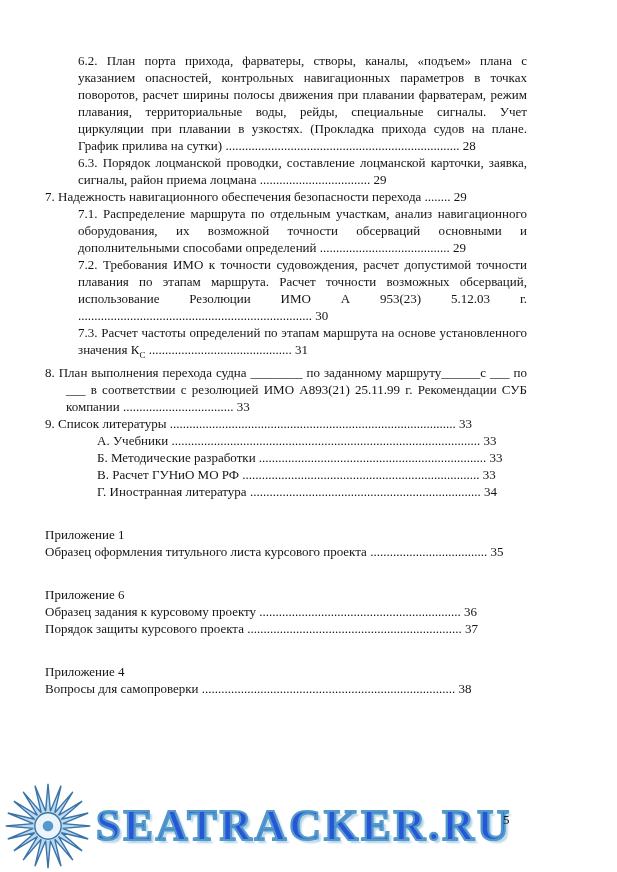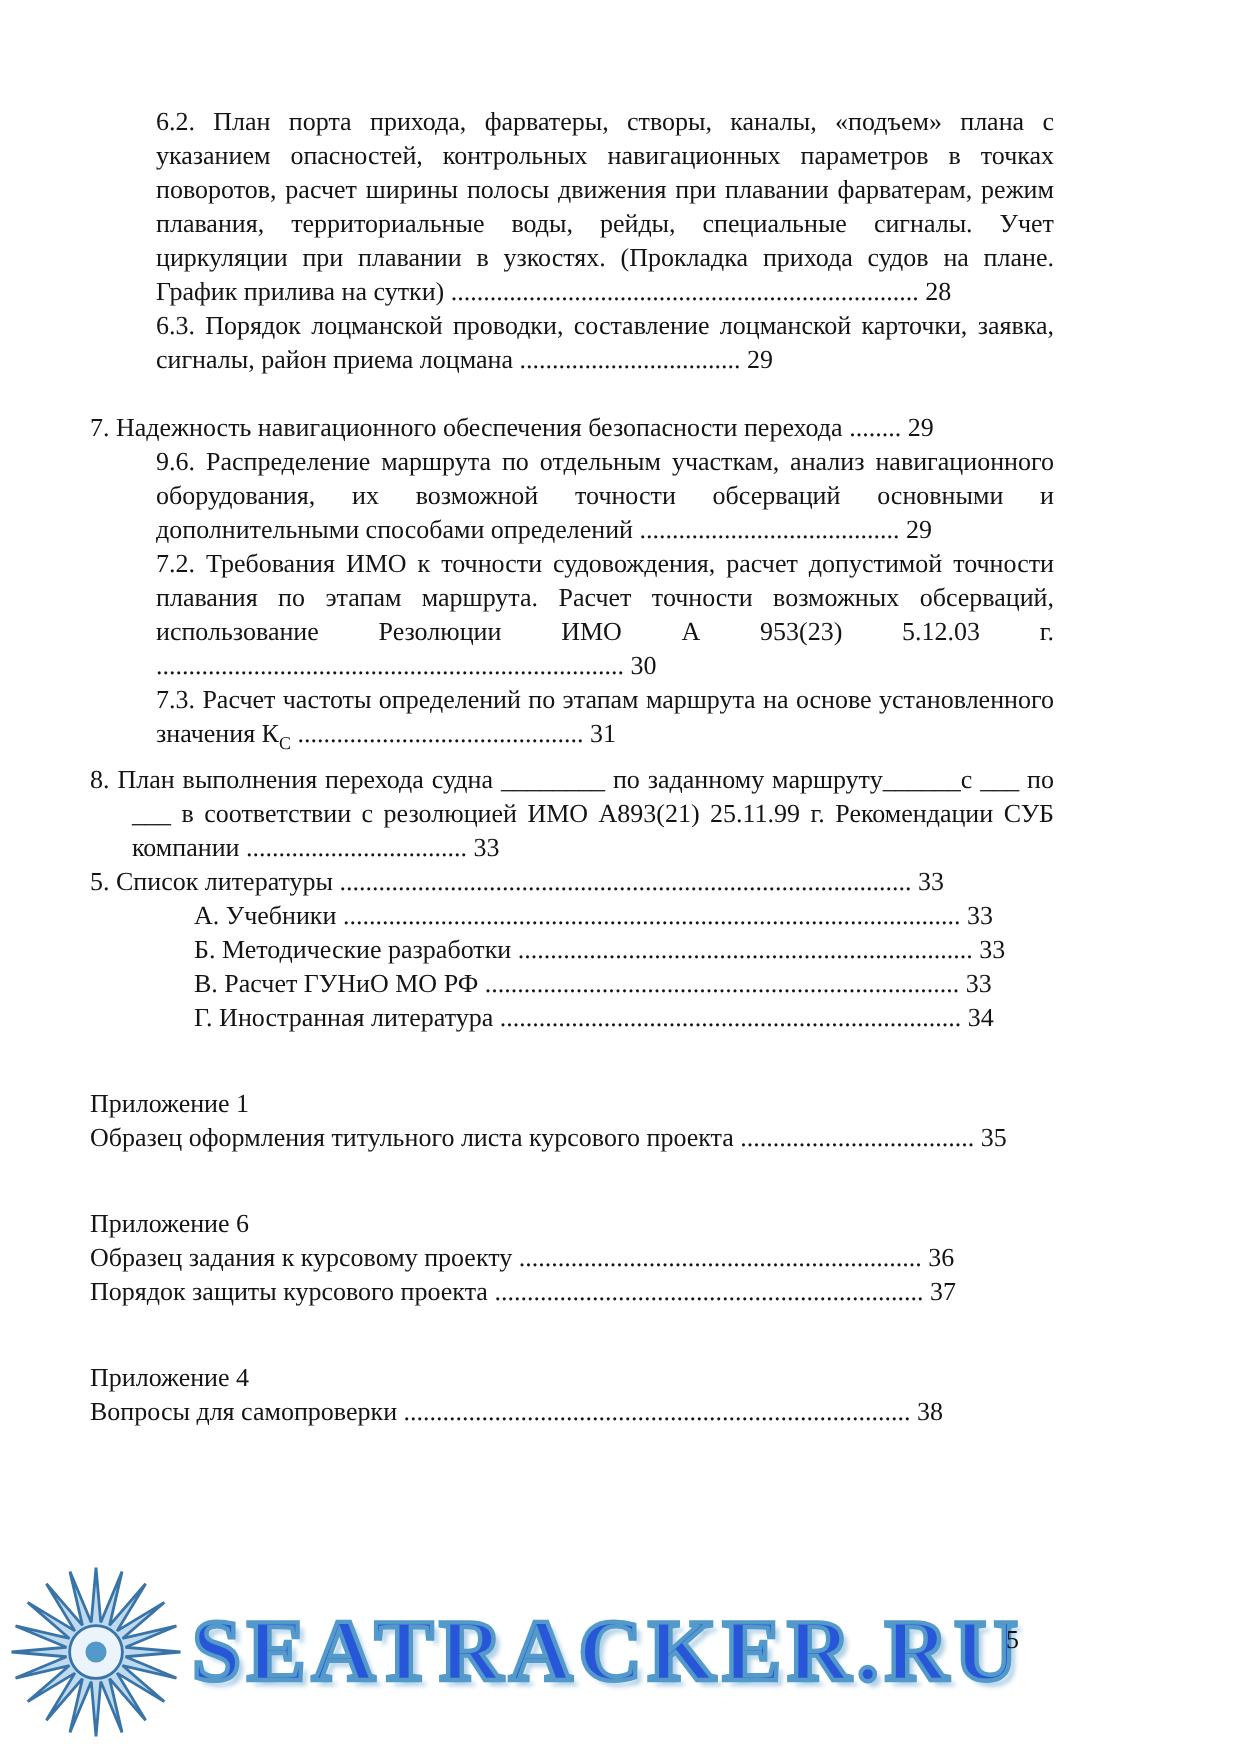--- a/index.html
+++ b/index.html
@@ -22,21 +22,21 @@
   }
   .entry {
     margin: 0;
     text-align: justify;
     line-height: 17px;
   }
   .s-sub  { margin-left: 33px; }
   .s-list { margin-left: 52px; }
   .s-main { padding-left: 21px; text-indent: -21px; }
   .s-plain { }
-  .g-sm { margin-top: 17px; }
+  .g-sm { margin-top: 0; }
   .g-md { }
   .g-lg { margin-top: 26px; }
   .dots { overflow-wrap: anywhere; word-break: break-all; }
   .pg { white-space: nowrap; }
   sub { font-size: 9px; }
   .folio {
     position: absolute;
     top: 812px;
     left: 503px;
     z-index: 10;
@@ -70,25 +70,25 @@
 </style>
 </head>
 <body>
 
 <div class="page">
 
   <div class="content">
       <p class="entry s-sub"><span>6.2.  План порта прихода, фарватеры, створы, каналы, «подъем» плана с указанием опасностей, контрольных навигационных параметров в точках поворотов, расчет ширины полосы движения при плавании фарватерам, режим плавания, территориальные воды, рейды, специальные сигналы. Учет циркуляции при плавании в узкостях. (Прокладка прихода судов на плане. График прилива на сутки)</span><span class="dots"> ........................................................................ </span><span class="pg">28</span></p>
       <p class="entry s-sub"><span>6.3.  Порядок лоцманской проводки, составление лоцманской карточки, заявка, сигналы, район приема лоцмана</span><span class="dots"> .................................. </span><span class="pg">29</span></p>
       <p class="entry s-main g-sm"><span>7.  Надежность навигационного обеспечения безопасности перехода</span><span class="dots"> ........ </span><span class="pg">29</span></p>
-      <p class="entry s-sub"><span>9.6.  Распределение маршрута по отдельным участкам, анализ навигационного оборудования, их возможной точности обсерваций основными и дополнительными способами определений</span><span class="dots"> ........................................ </span><span class="pg">29</span></p>
+      <p class="entry s-sub"><span>7.1.  Распределение маршрута по отдельным участкам, анализ навигационного оборудования, их возможной точности обсерваций основными и дополнительными способами определений</span><span class="dots"> ........................................ </span><span class="pg">29</span></p>
       <p class="entry s-sub"><span>7.2.  Требования ИМО к точности судовождения, расчет допустимой точности плавания по этапам маршрута. Расчет точности возможных обсерваций, использование Резолюции ИМО А 953(23) 5.12.03 г.</span><span class="dots"> ........................................................................ </span><span class="pg">30</span></p>
       <p class="entry s-sub"><span>7.3.  Расчет частоты определений по этапам маршрута на основе установленного значения К</span><sub>С</sub><span class="dots"> ............................................ </span><span class="pg">31</span></p>
       <p class="entry s-main g-md"><span>8.  План выполнения перехода судна ________ по заданному маршруту______с ___ по ___ в соответствии с резолюцией ИМО А893(21) 25.11.99 г. Рекомендации СУБ компании</span><span class="dots"> .................................. </span><span class="pg">33</span></p>
-      <p class="entry s-main g-md"><span>5.  Список литературы</span><span class="dots"> ........................................................................................ </span><span class="pg">33</span></p>
+      <p class="entry s-main g-md"><span>9.  Список литературы</span><span class="dots"> ........................................................................................ </span><span class="pg">33</span></p>
       <p class="entry s-list"><span>А. Учебники</span><span class="dots"> ............................................................................................... </span><span class="pg">33</span></p>
       <p class="entry s-list"><span>Б. Методические разработки</span><span class="dots"> ...................................................................... </span><span class="pg">33</span></p>
       <p class="entry s-list"><span>В. Расчет ГУНиО МО РФ</span><span class="dots"> ......................................................................... </span><span class="pg">33</span></p>
       <p class="entry s-list"><span>Г. Иностранная литература</span><span class="dots"> ....................................................................... </span><span class="pg">34</span></p>
       <p class="entry s-plain g-lg"><span>Приложение 1</span></p>
       <p class="entry s-plain"><span>Образец оформления титульного листа курсового проекта</span><span class="dots"> .................................... </span><span class="pg">35</span></p>
       <p class="entry s-plain g-lg"><span>Приложение 6</span></p>
       <p class="entry s-plain"><span>Образец задания к курсовому проекту</span><span class="dots"> .............................................................. </span><span class="pg">36</span></p>
       <p class="entry s-plain"><span>Порядок защиты курсового проекта</span><span class="dots"> .................................................................. </span><span class="pg">37</span></p>
       <p class="entry s-plain g-lg"><span>Приложение 4</span></p>

